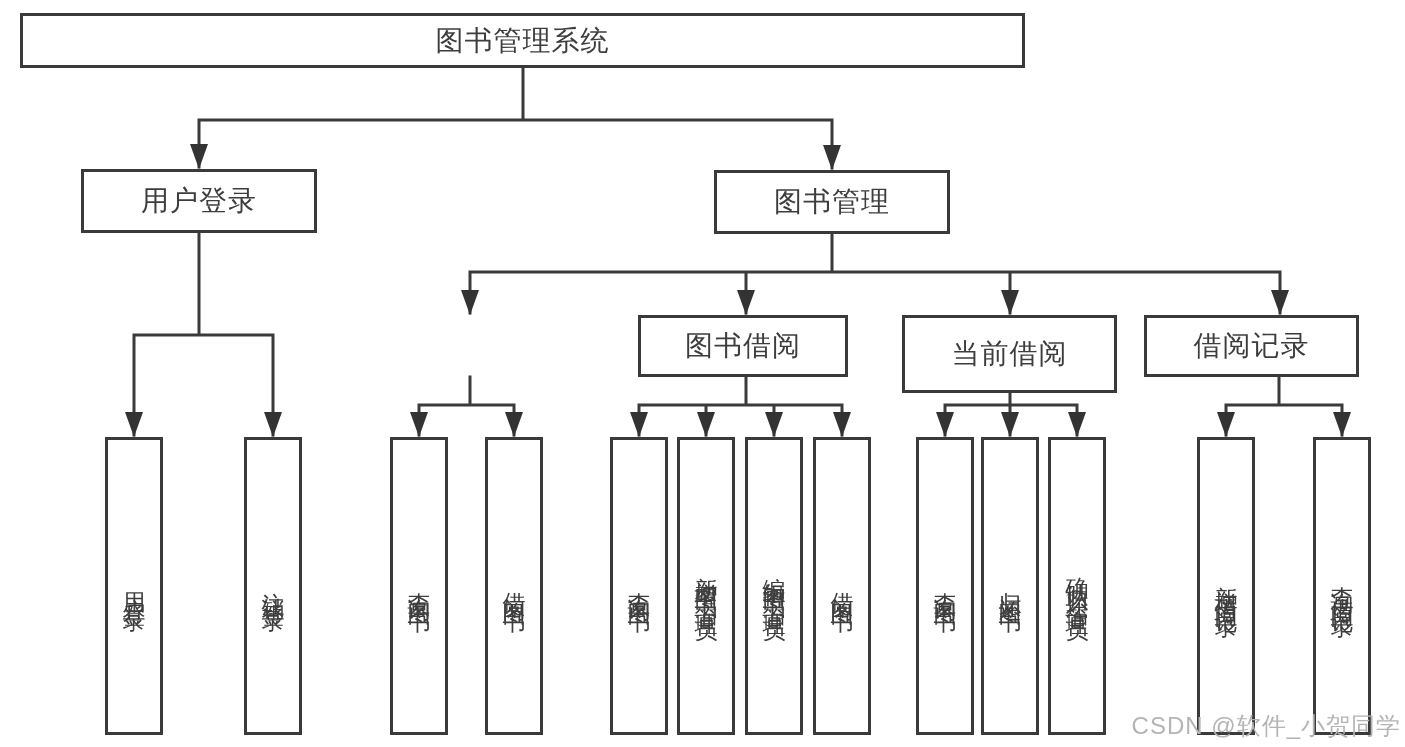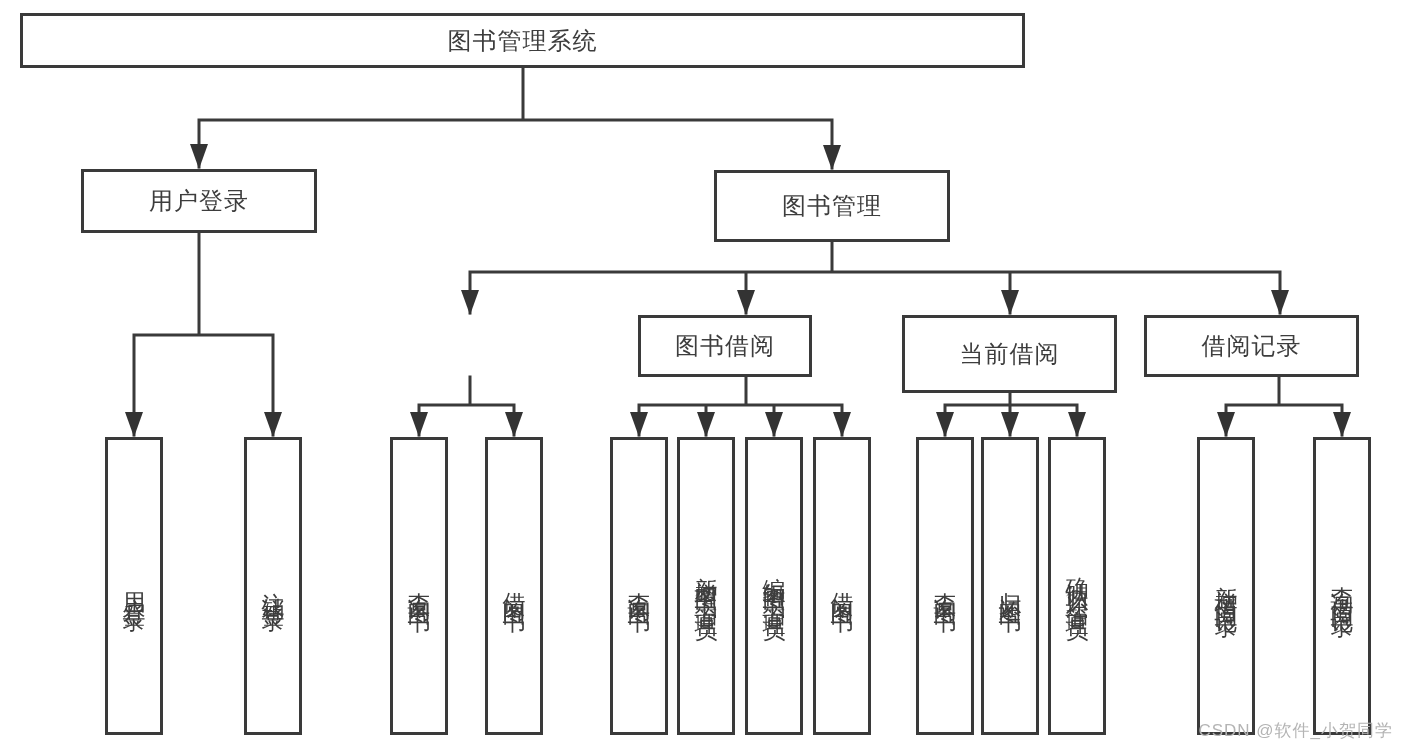--- a/index.html
+++ b/index.html
@@ -19,35 +19,35 @@
   .wires{position:absolute;left:0;top:0;z-index:1;}
   .hbox,.vbox{
     position:absolute;
     box-sizing:border-box;
     background:#fff;
     border:3px solid var(--line);
     display:flex;align-items:center;justify-content:center;
     z-index:2;
     color:var(--text);
   }
-  .hbox{font-size:24px;letter-spacing:1px;white-space:nowrap;}
+  .hbox{font-size:28px;letter-spacing:1px;white-space:nowrap;}
   .vbox{width:58px;top:437px;height:298px;}
   .vtext{
     writing-mode:vertical-rl;
     text-orientation:mixed;
     font-size:23px;
     letter-spacing:6px;
     line-height:1;
     color:var(--text);
     white-space:nowrap;
   }
   .watermark{
     position:absolute;
-    right:12px;bottom:5px;
-    font-size:17px;
+    right:4px;bottom:5px;
+    font-size:24px;
     color:var(--wm);
     letter-spacing:1px;
     z-index:3;
     white-space:nowrap;
   }
 </style>
 </head>
 <body>
 
 <div id="stage">
@@ -95,25 +95,25 @@
     </g>
   </svg>
 
   <div class="hbox" style="left:20px;top:13px;width:1005px;height:55px">
     <span>图书管理系统</span>
   </div>
 
   <div class="hbox" style="left:81px;top:169px;width:236px;height:64px">
     <span>用户登录</span>
   </div>
-  <div class="hbox" style="left:714px;top:170px;width:236px;height:72px">
+  <div class="hbox" style="left:714px;top:170px;width:236px;height:64px">
     <span>图书管理</span>
   </div>
 
-  <div class="hbox" style="left:638px;top:315px;width:174px;height:62px">
+  <div class="hbox" style="left:638px;top:315px;width:210px;height:62px">
     <span>图书借阅</span>
   </div>
   <div class="hbox" style="left:902px;top:315px;width:215px;height:78px">
     <span>当前借阅</span>
   </div>
   <div class="hbox" style="left:1144px;top:315px;width:215px;height:62px">
     <span>借阅记录</span>
   </div>
 
   <div class="vbox" style="left:105px">

